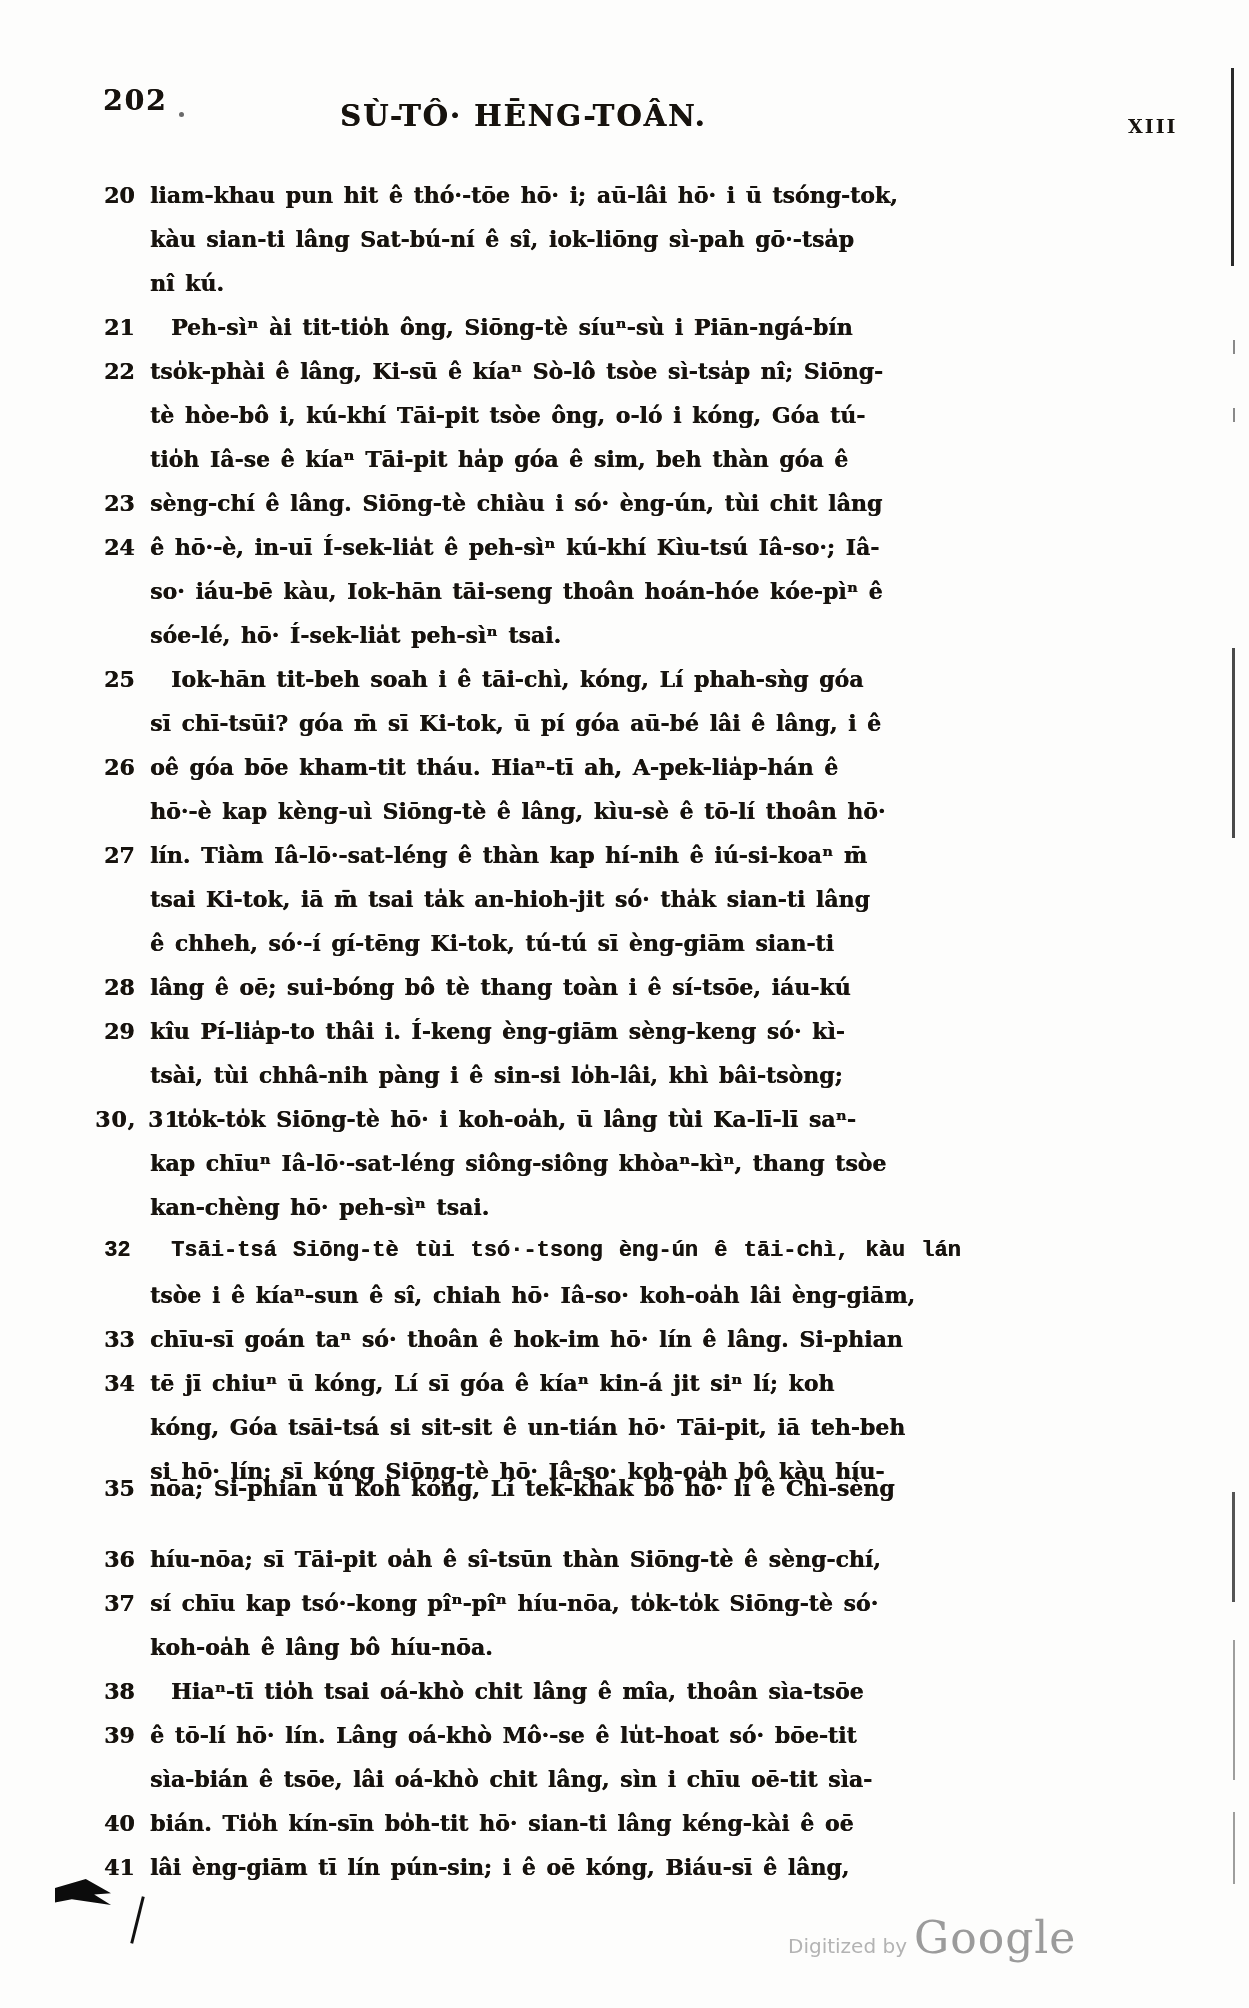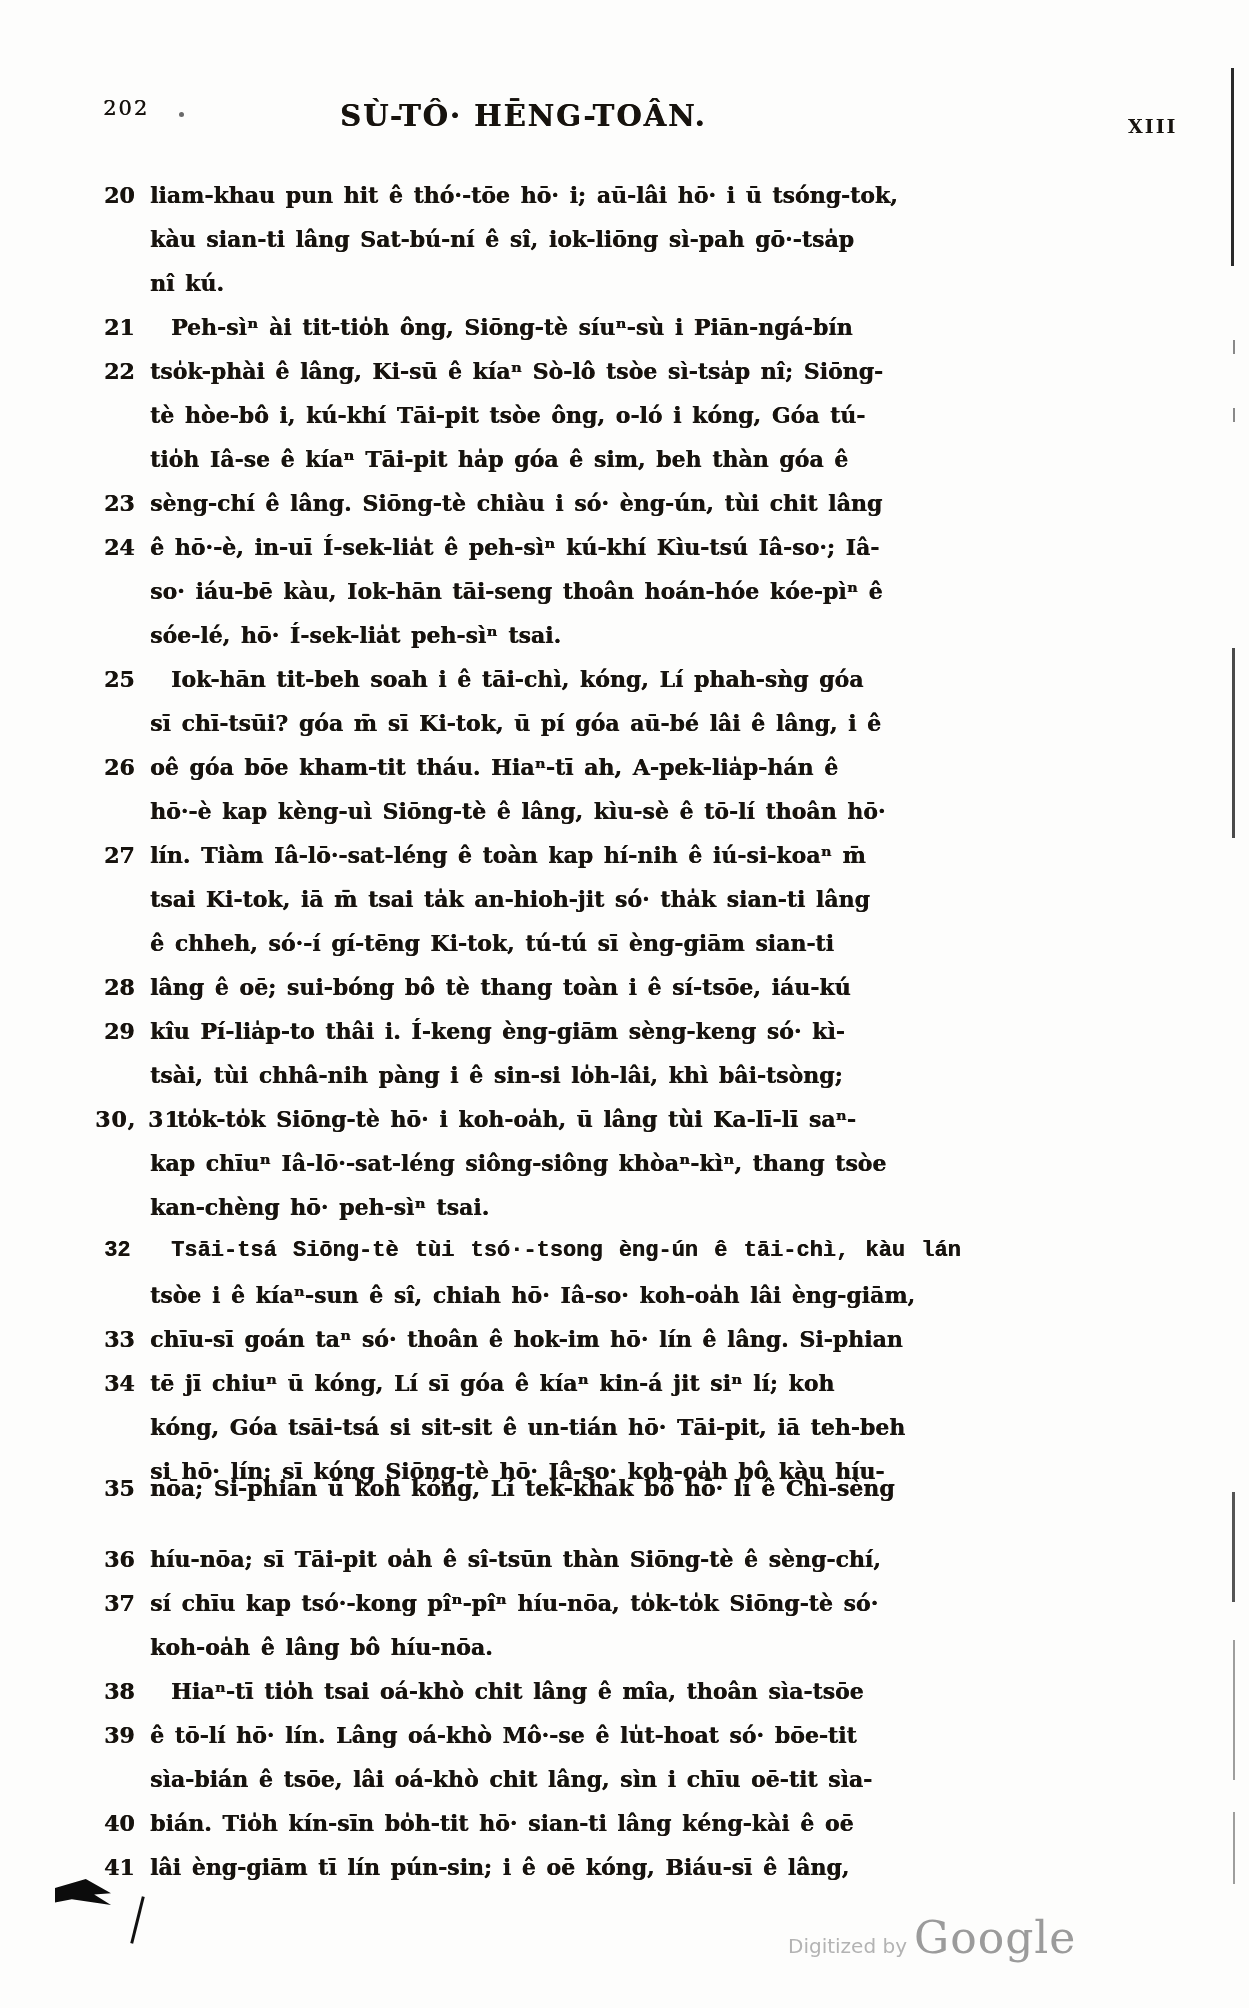--- a/index.html
+++ b/index.html
@@ -6,22 +6,22 @@
   .page{
     position:relative;
     width:1249px;height:2008px;
     background:#fdfdfc;
     overflow:hidden;
     font-family:"DejaVu Serif", serif;
     color:#17130e;
   }
   
   .hdr-num{
-    position:absolute;left:103px;top:96px;
-    font-size:21px;font-weight:normal;letter-spacing:2px;
+    position:absolute;left:103px;top:84px;
+    font-size:28px;font-weight:bold;letter-spacing:2px;
     text-shadow:0.5px 0 0 #17130e;
   }
   .hdr-title{
     position:absolute;left:340px;top:99px;width:320px;
     text-align:center;white-space:nowrap;
     font-size:29px;font-weight:bold;letter-spacing:2px;
     text-shadow:0.5px 0 0 #17130e;
   }
   .hdr-chap{
     position:absolute;left:1128px;top:115px;
@@ -123,21 +123,21 @@
       </div>
       <div class="line" style="top: 745px;">
         <span class="num">26</span>
         <span class="txt">oê góa bōe kham-tit tháu.  Hiaⁿ-tī ah, A-pek-lia̍p-hán ê</span>
       </div>
       <div class="line" style="top: 789px;">
         <span class="txt">hō·-è kap kèng-uì Siōng-tè ê lâng, kìu-sè ê tō-lí thoân hō·</span>
       </div>
       <div class="line" style="top: 833px;">
         <span class="num">27</span>
-        <span class="txt">lín.  Tiàm Iâ-lō·-sat-léng ê toàn kap hí-nih ê iú-si-koaⁿ m̄</span>
+        <span class="txt">lín.  Tiàm Iâ-lō·-sat-léng ê thàn kap hí-nih ê iú-si-koaⁿ m̄</span>
       </div>
       <div class="line" style="top: 877px; padding-left: 6px;">
         <span class="txt">tsai Ki-tok, iā m̄ tsai ta̍k an-hioh-jit só· tha̍k sian-ti lâng</span>
       </div>
       <div class="line" style="top: 921px;">
         <span class="txt">ê chheh, só·-í gí-tēng Ki-tok, tú-tú sī èng-giām sian-ti</span>
       </div>
       <div class="line" style="top: 965px;">
         <span class="num">28</span>
         <span class="txt">lâng ê oē; sui-bóng bô tè thang toàn i ê sí-tsōe, iáu-kú</span>

